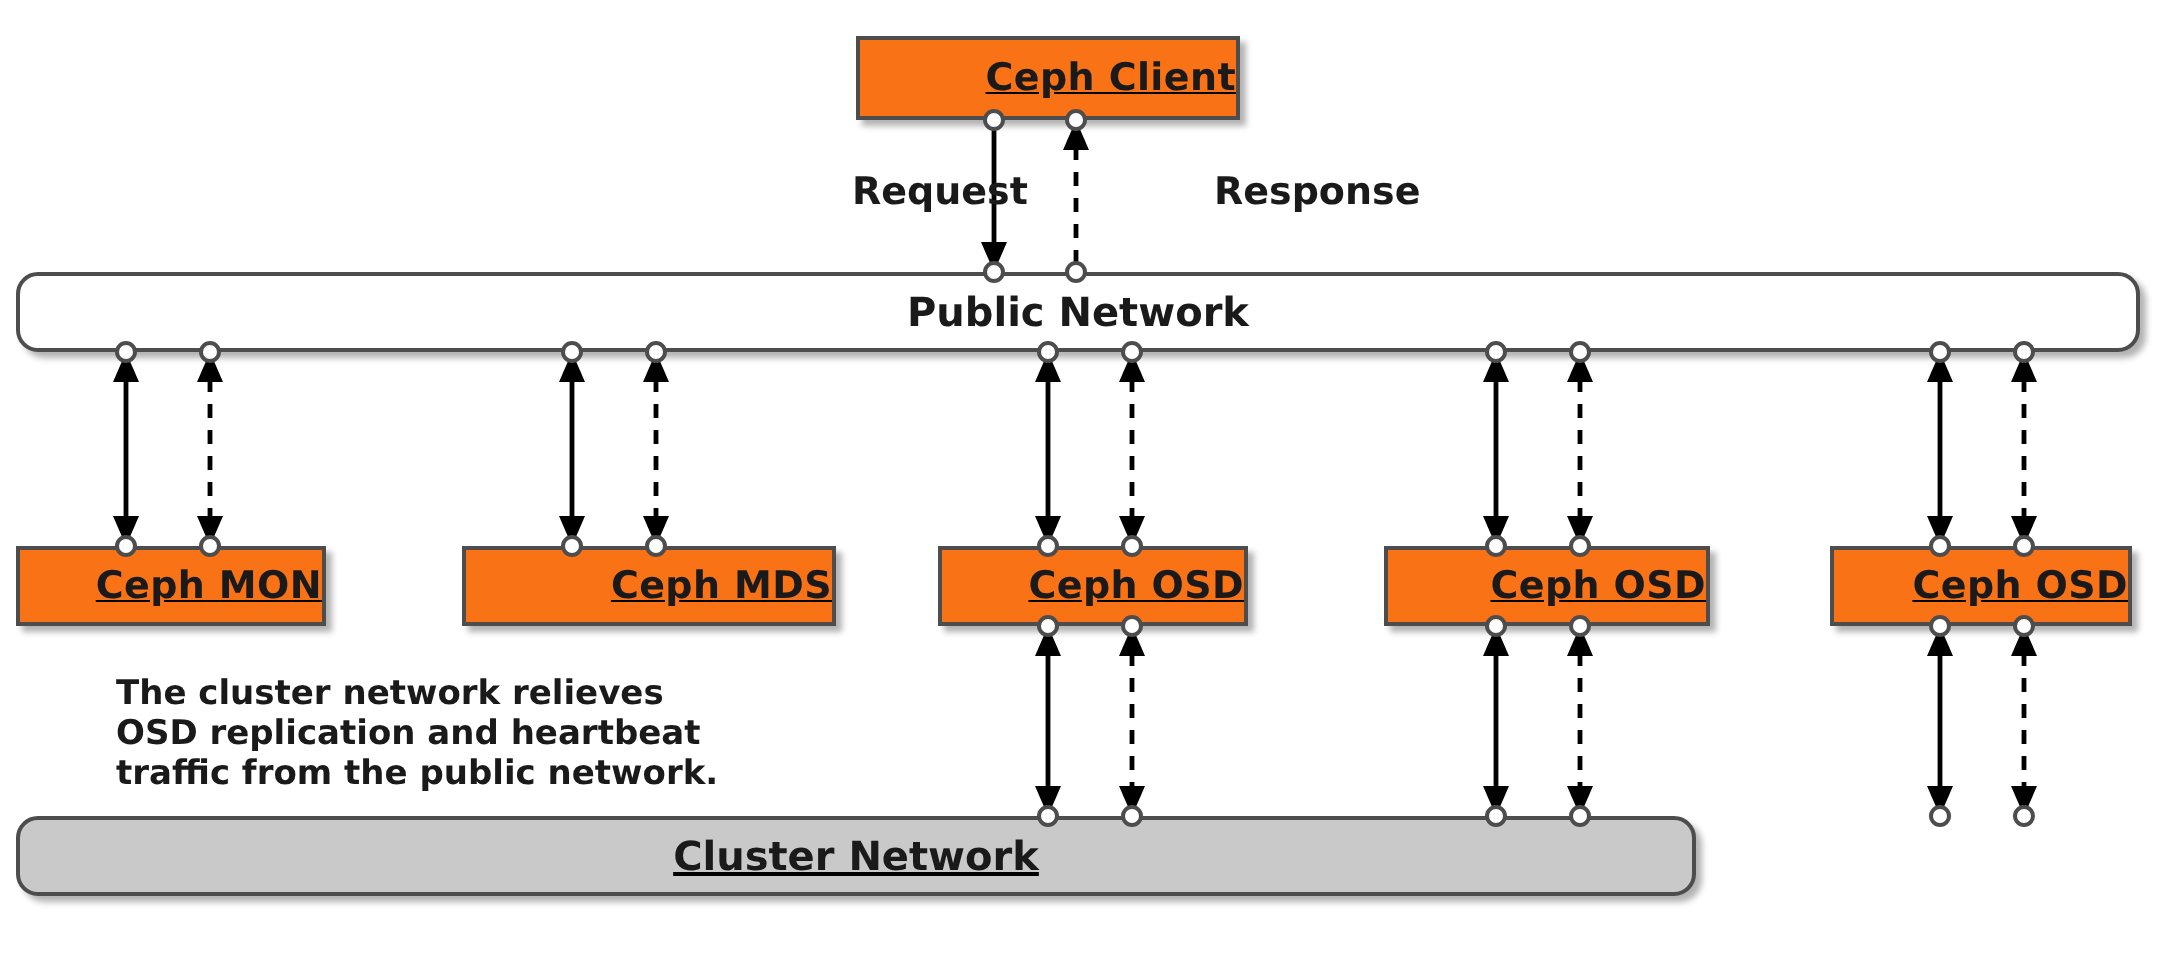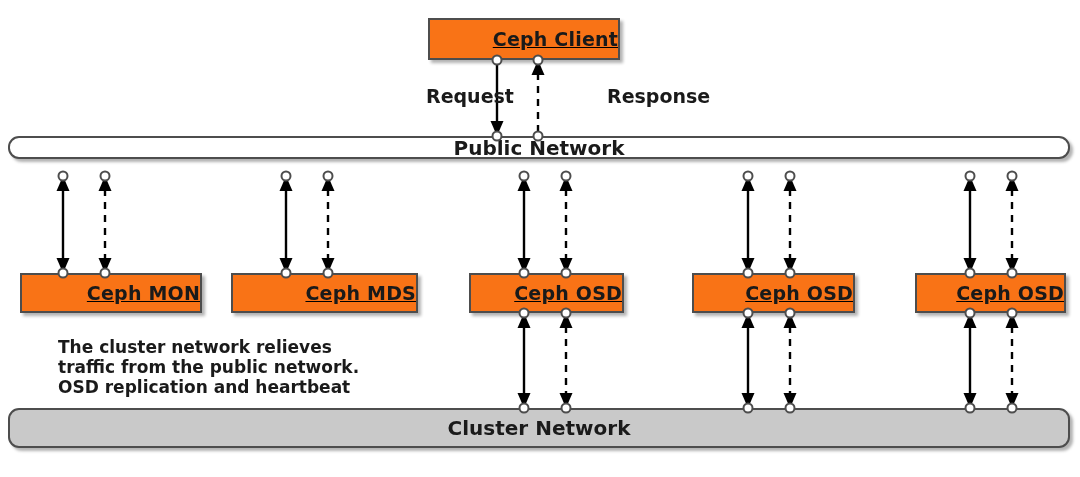--- a/index.html
+++ b/index.html
@@ -93,24 +93,24 @@
     line-height: 1.17;
     white-space: nowrap;
   }
 </style>
 </head>
 <body>
 
 <div id="canvas">
 
   <div id="networks-layer">
-      <div class="netbar public" style="left: 8px; top: 136px; width: 1062px; height: 23px;">
+      <div class="netbar public" style="left: 8px; top: 136px; width: 1062px; height: 40px;">
         <span class="label">Public Network</span>
       </div>
-      <div class="netbar cluster" style="left: 8px; top: 408px; width: 1062px; height: 40px;">
+      <div class="netbar cluster" style="left: 8px; top: 408px; width: 840px; height: 40px; text-decoration: underline;">
         <span class="label">Cluster Network</span>
       </div>
     </div>
 
   <div id="arrows-layer">
       <svg class="arrow" width="22" height="76" viewBox="0 0 22 76" style="left: 497px; top: 60px;">
         <line x1="11" x2="11" y1="0" y2="63" stroke="#000000" stroke-width="2.4"></line>
         <polygon points="11,76 4.5,61 17.5,61" fill="#000000"></polygon>
       </svg>
       <svg class="arrow" width="22" height="76" viewBox="0 0 22 76" style="left: 538px; top: 60px;">
@@ -196,21 +196,21 @@
         <line x1="11" x2="11" y1="13" y2="82" stroke="#000000" stroke-width="2.4" stroke-dasharray="7,6"></line>
         <polygon points="11,0 4.5,15 17.5,15" fill="#000000"></polygon>
         <polygon points="11,95 4.5,80 17.5,80" fill="#000000"></polygon>
       </svg>
     </div>
 
   <div id="nodes-layer">
       <div class="node" style="left: 428px; top: 18px; width: 192px; height: 42px;">
         <span class="label">Ceph Client</span>
       </div>
-      <div class="node" style="left: 20px; top: 273px; width: 182px; height: 40px;">
+      <div class="node" style="left: 8px; top: 273px; width: 155px; height: 40px;">
         <span class="label">Ceph MON</span>
       </div>
       <div class="node" style="left: 231px; top: 273px; width: 187px; height: 40px;">
         <span class="label">Ceph MDS</span>
       </div>
       <div class="node" style="left: 469px; top: 273px; width: 155px; height: 40px;">
         <span class="label">Ceph OSD</span>
       </div>
       <div class="node" style="left: 692px; top: 273px; width: 163px; height: 40px;">
         <span class="label">Ceph OSD</span>
@@ -259,17 +259,17 @@
       <div class="port" style="left: 1012px; top: 408px;"></div>
     </div>
 
   <div id="edgelabels-layer">
       <div class="textlabel" style="left: 378px; top: 85px; margin-left: 48px;">Request</div>
       <div class="textlabel" style="left: 586px; top: 85px; margin-left: 21px;">Response</div>
     </div>
 
   <div class="note" id="note" style="left: 58px; top: 338px;">
       <div>The cluster network relieves</div>
+      <div>OSD replication and heartbeat</div>
       <div>traffic from the public network.</div>
-      <div>OSD replication and heartbeat</div>
     </div>
 
 </div>
 
 </body></html>

